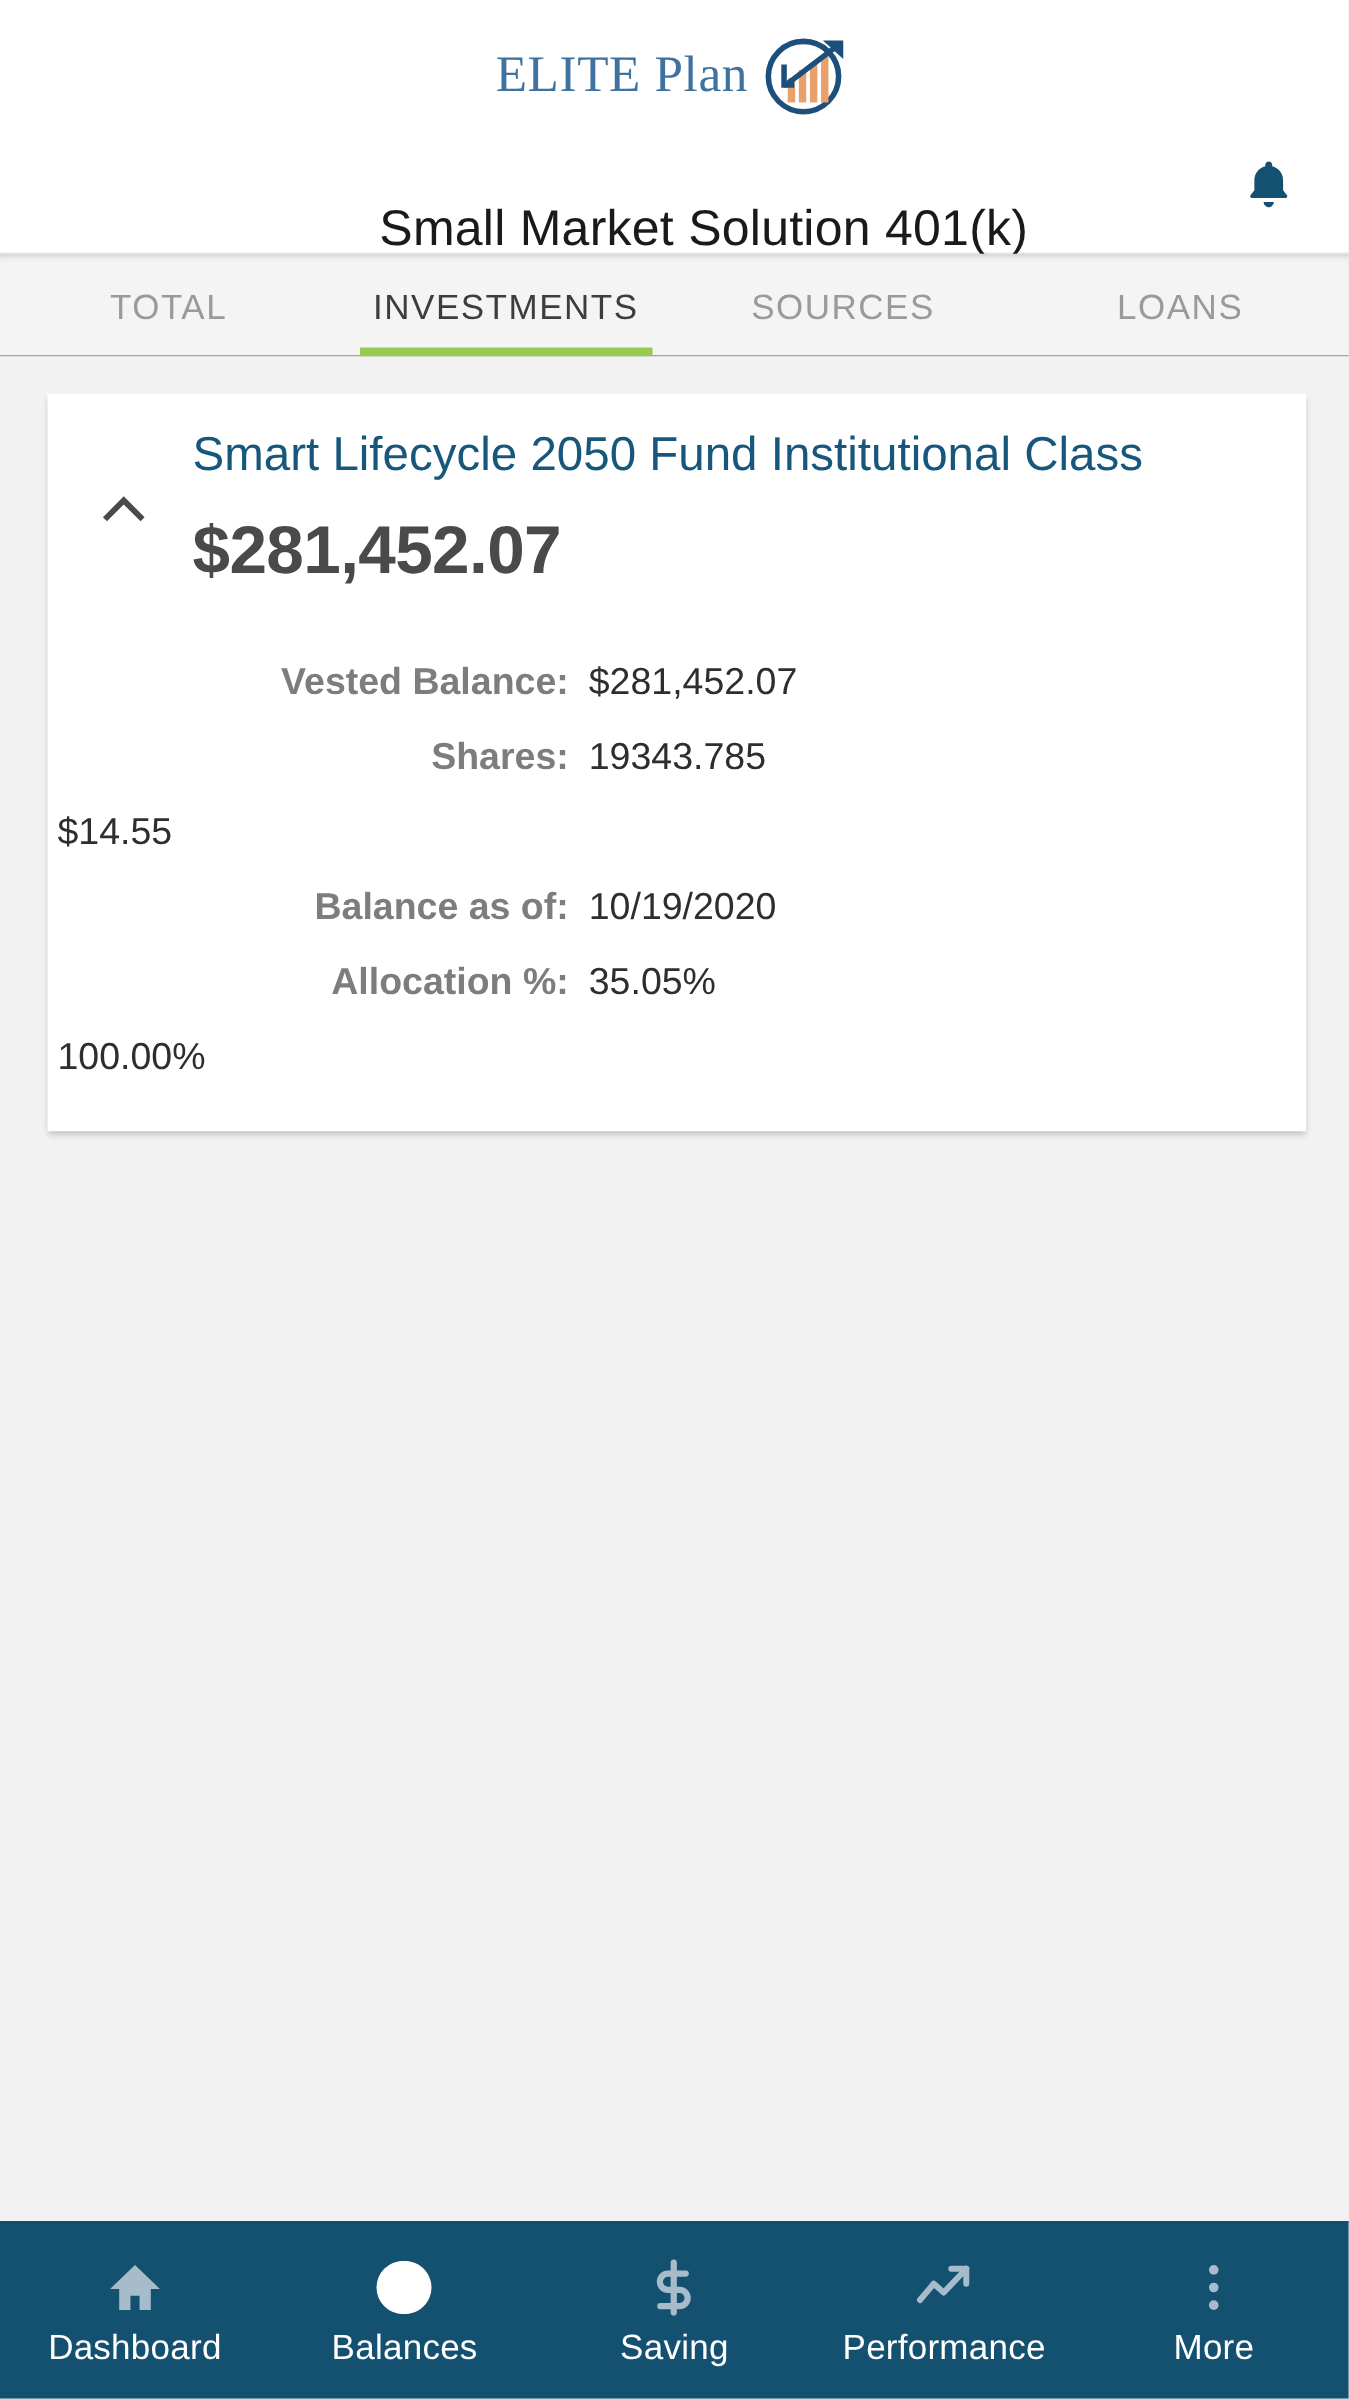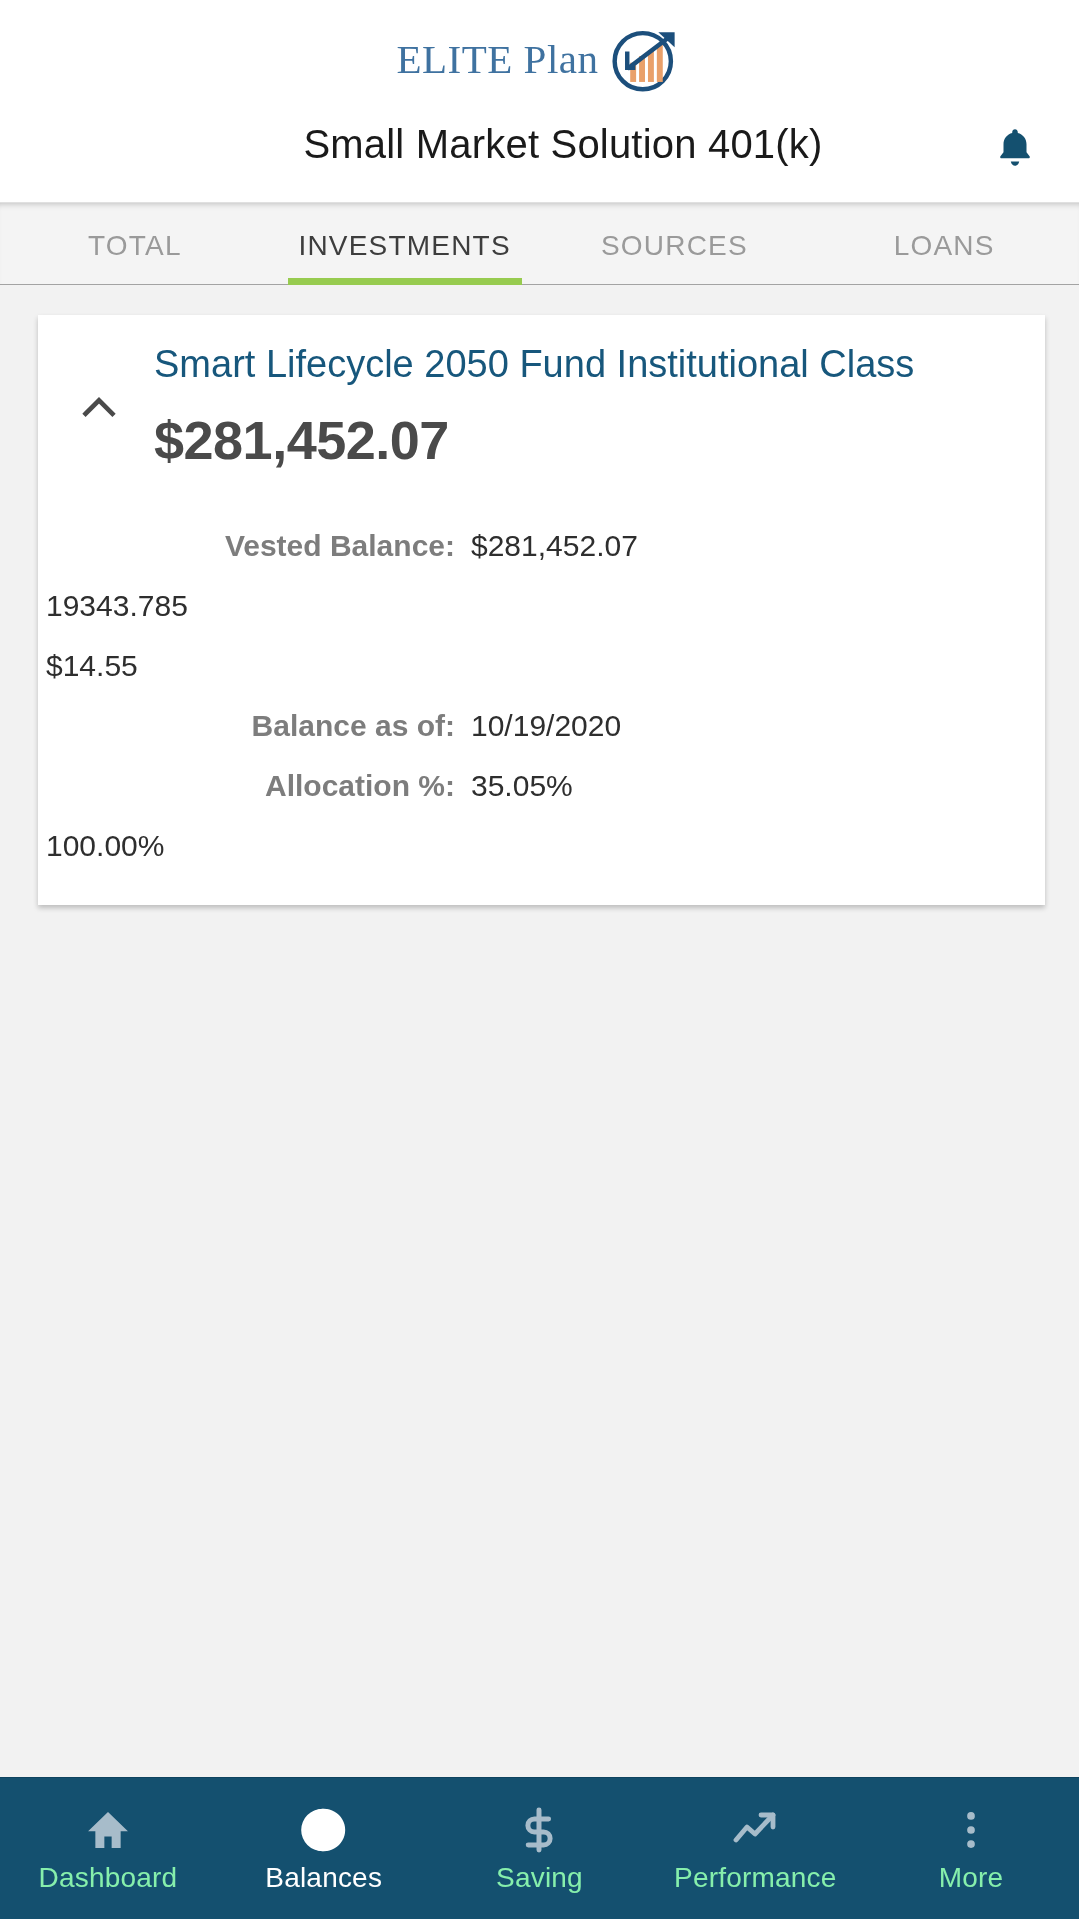--- a/index.html
+++ b/index.html
@@ -43,21 +43,21 @@
   .logo-mark {
     width: 74px;
     height: 74px;
     flex: 0 0 74px;
   }
 
   .title-row {
     position: relative;
     height: 85px;
     display: flex;
-    align-items: flex-start;
+    align-items: flex-end;
     justify-content: center;
     padding-top: 6px;
     margin-left: 47px;
   }
 
   .app-title {
     font-size: 40px;
     color: #1a1a1a;
     font-weight: 400;
     line-height: 1;
@@ -213,21 +213,21 @@
     display: flex;
     align-items: center;
     justify-content: center;
     color: #a7bcca;
   }
 
   .navitem.active .navicon { color: #ffffff; }
 
   .navlabel {
     font-size: 28px;
-    color: #86efac;
+    color: #ffffff;
     letter-spacing: 0.2px;
   }
 
   .navitem.active .navlabel { color: #ffffff; }
 </style>
 </head>
 <body>
 
 <div class="header">
 
@@ -287,20 +287,21 @@
         <div class="fund-amount">$281,452.07</div>
       </div>
     </div>
 
     <div class="detail-list">
       <div class="detail-row">
         <div class="detail-label">Vested Balance:</div>
         <div class="detail-value">$281,452.07</div>
       </div>
       <div class="detail-row">
+        <div class="detail-label">Shares:</div>
         <div class="detail-value">19343.785</div>
       </div>
       <div class="detail-row">
         <div class="detail-value">$14.55</div>
       </div>
       <div class="detail-row">
         <div class="detail-label">Balance as of:</div>
         <div class="detail-value">10/19/2020</div>
       </div>
       <div class="detail-row">

